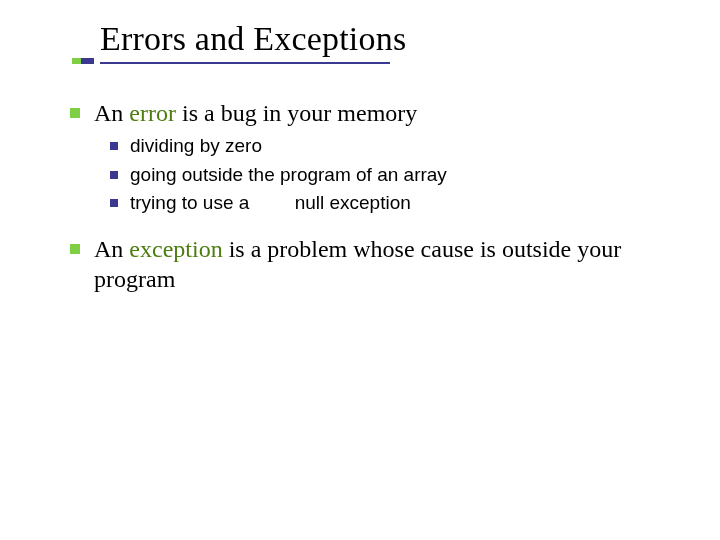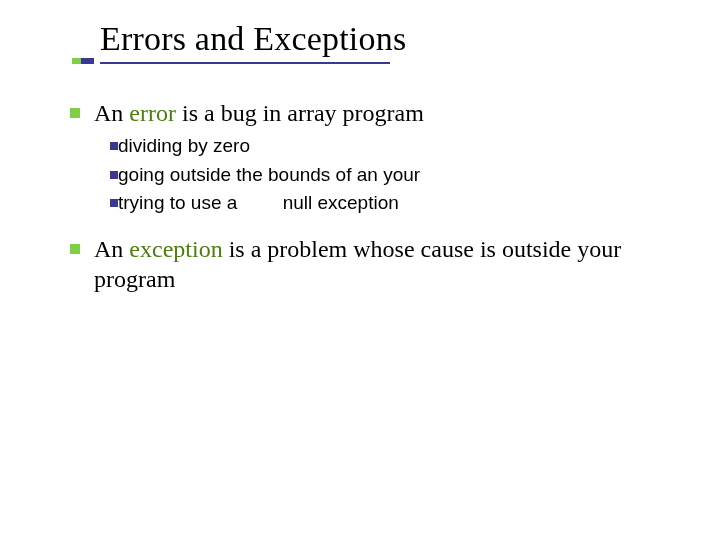--- a/index.html
+++ b/index.html
@@ -72,20 +72,21 @@
     background: #7fcf45;
     margin-top: 10px;
   }
 
   .l2-list {
     margin: 6px 0 18px 40px;
   }
   .l2-row {
     display: flex;
     align-items: flex-start;
+    gap: 12px;
     margin: 4px 0;
   }
   .sq-navy {
     flex: 0 0 auto;
     width: 8px;
     height: 8px;
     background: #3b3890;
     margin-top: 8px;
   }
   .l2-text {
@@ -107,31 +108,31 @@
     <div class="title-text">Errors and Exceptions</div>
     <div class="title-underline"></div>
   </div>
 
   <div class="body">
 
     <div class="l1">
       <div class="l1-row">
         <div class="sq-green"></div>
         <div class="l1-text">
-          <span>An </span><span class="red">error</span><span> is a bug in array program</span>
+          <span>An </span><span class="red">error</span><span> is a bug in your memory</span>
         </div>
       </div>
       <div class="l2-list">
         <div class="l2-row">
           <div class="sq-navy"></div>
           <div class="l2-text">dividing by zero</div>
         </div>
         <div class="l2-row">
           <div class="sq-navy"></div>
-          <div class="l2-text">going outside the bounds of an your</div>
+          <div class="l2-text">going outside the program of an array</div>
         </div>
         <div class="l2-row">
           <div class="sq-navy"></div>
           <div class="l2-text">
             <span>trying to use a </span><span class="code">null</span><span> exception</span>
           </div>
         </div>
       </div>
     </div>
 

